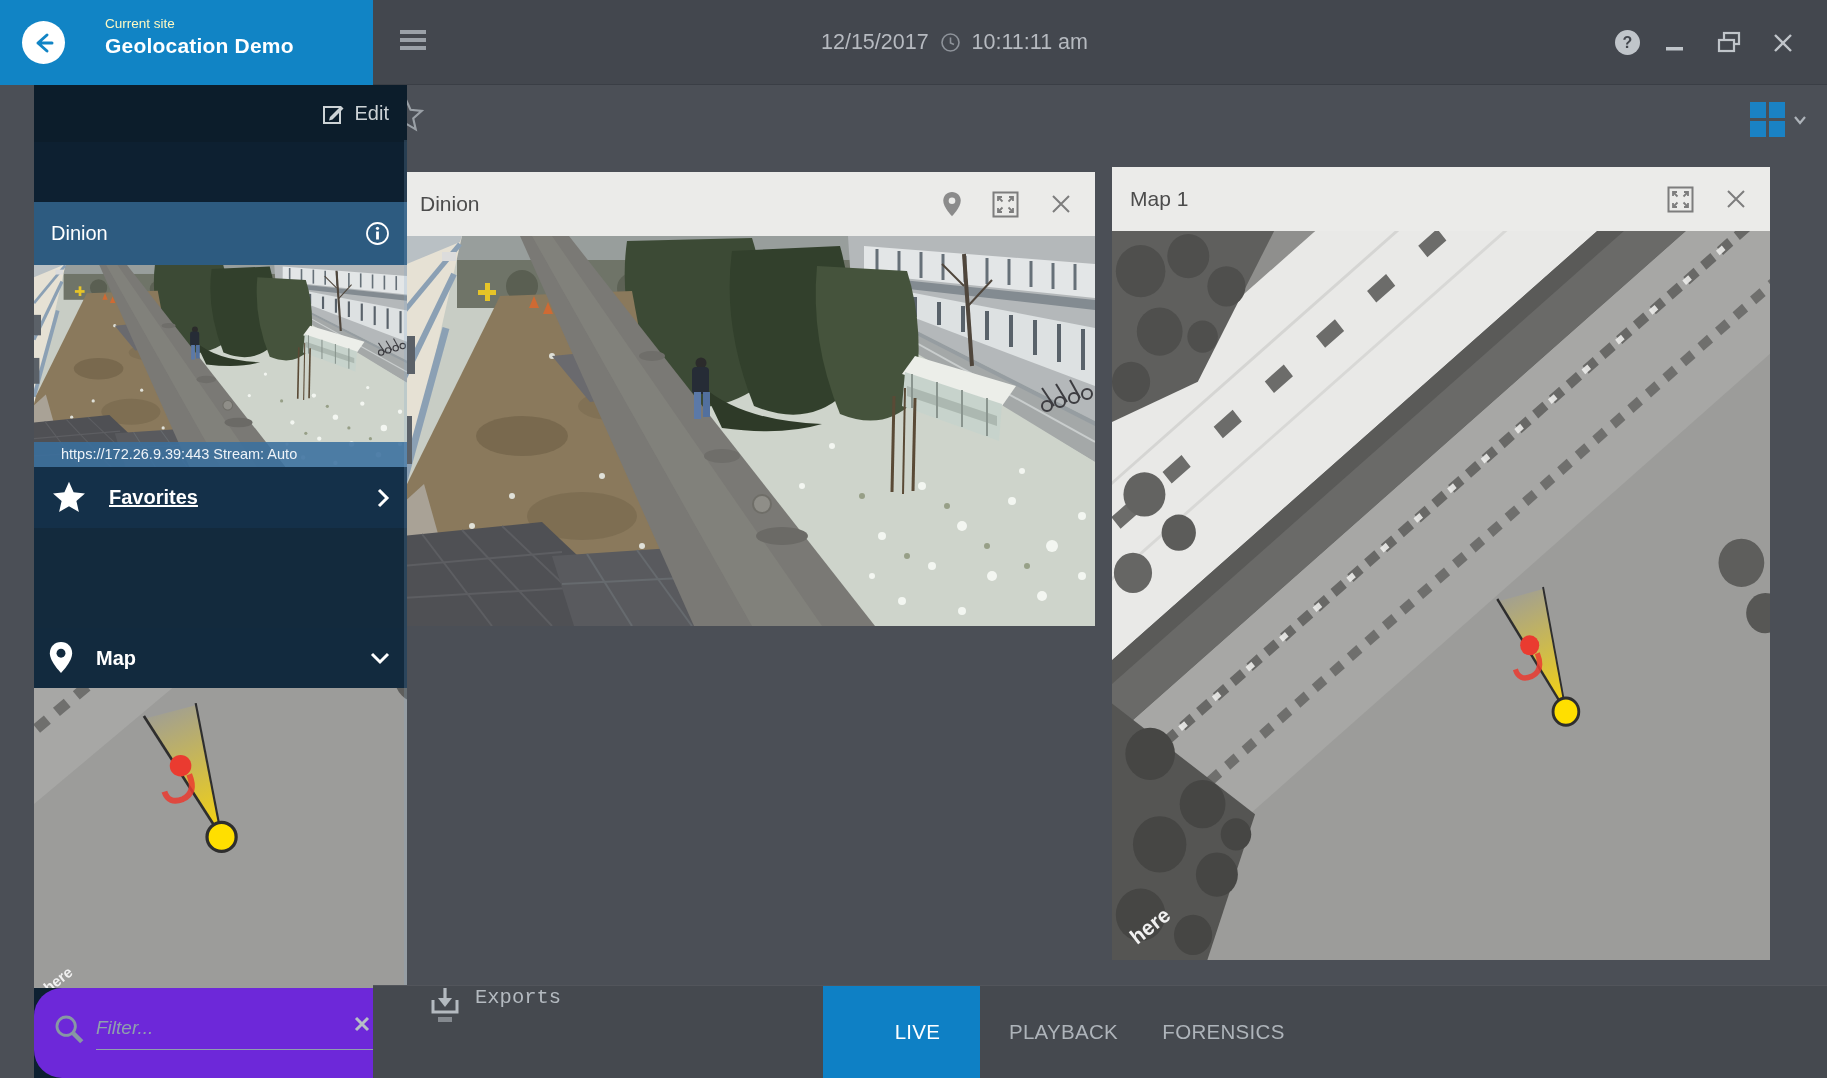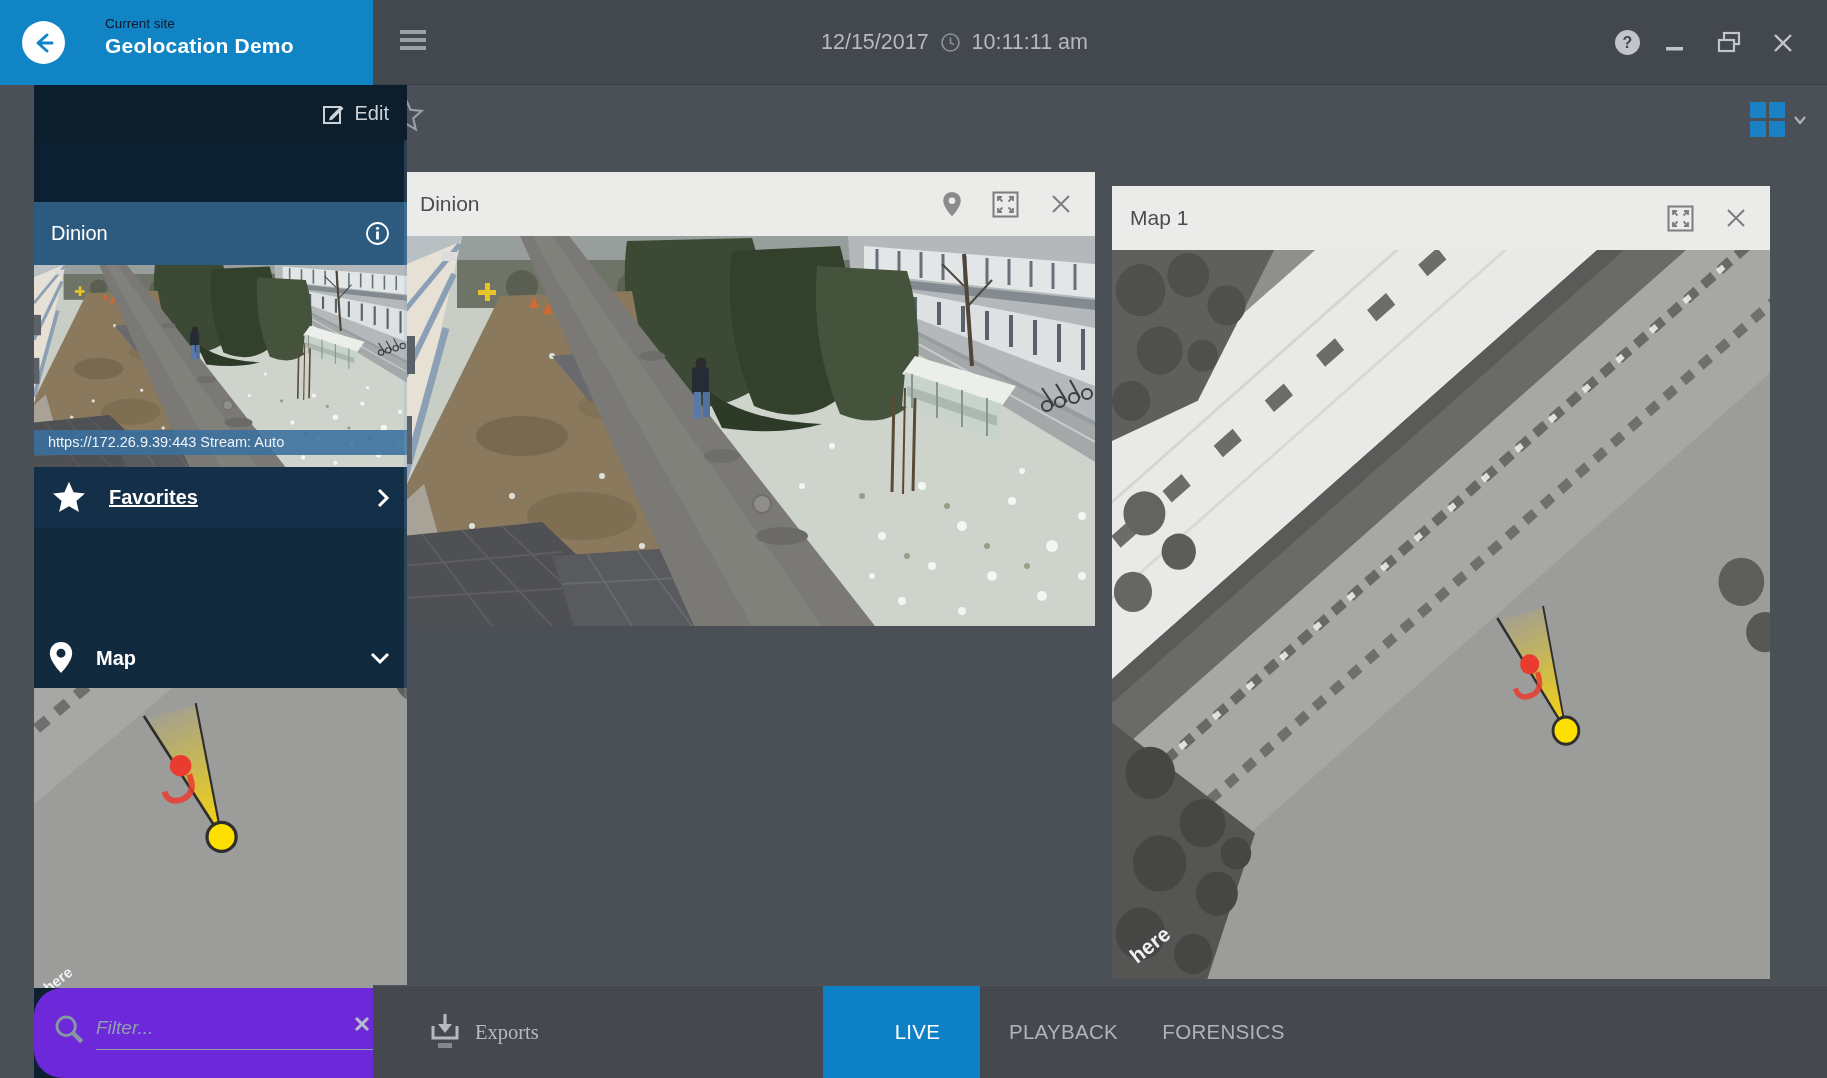--- a/index.html
+++ b/index.html
@@ -3,21 +3,21 @@
 <meta charset="utf-8">
 <style>
   * { margin:0; padding:0; box-sizing:border-box; }
   html,body { width:1827px; height:1078px; overflow:hidden; }
   body { font-family:"Liberation Sans", sans-serif; background:#4b4f56; position:relative; }
 
   
   .topbar-left { position:absolute; left:0; top:0; width:373px; height:85px; background:#1184c5; z-index:5; }
   .back-button { position:absolute; left:22px; top:21px; width:43px; height:43px; border-radius:50%; background:#fff; border:none; display:flex; align-items:center; justify-content:center; cursor:pointer; }
   .site-block { position:absolute; left:105px; top:16px; color:#fff; }
-  .site-label { font-size:13.5px; color:#0f172a; margin-bottom:3px; }
+  .site-label { font-size:13.5px; color:#fef9c3; margin-bottom:3px; }
   .site-name { font-size:21px; font-weight:bold; letter-spacing:.2px; }
   .topbar-main { position:absolute; left:373px; top:0; right:0; height:85px; background:#43474e; border-bottom:1px solid #3a3e45; z-index:5;padding-left:20px; }
   .hamburger { position:absolute; left:27px; top:30px; width:28px; height:24px; background:none; border:none; cursor:pointer; }
   .hamburger span { display:block; width:26px; height:3.5px; background:#9ba1a8; margin-bottom:4.5px; }
   .datetime { position:absolute; left:448px; top:0; height:85px; display:flex; align-items:center; gap:11px; color:#b6bac0; font-size:21.5px; }
   .win-icon { position:absolute; top:0; height:85px; display:flex; align-items:center; justify-content:center; background:none; border:none; cursor:pointer; width:40px; }
   .help-btn { left:1234px; } .min-btn { left:1282px; } .restore-btn { left:1336px; } .close-btn { left:1390px; }
 
   
   .sidebar { position:absolute; left:0; top:85px; width:373px; bottom:0; background:#0d2031; z-index:4;margin-left:34px; }
@@ -26,48 +26,48 @@
   .edit-btn { display:flex; align-items:center; gap:9px; background:none; border:none; color:#cdd3d6; font-size:20px; cursor:pointer; font-family:inherit; }
   .side-row { position:absolute; left:0; width:100%; display:flex; align-items:center; padding:0 17px; color:#fff; cursor:pointer; }
   .row-cameras { top:58px; height:57px; background:#17334b; }
   .row-dinion { top:117px; height:63px; background:#2d5b80; font-size:20px; }
   .row-favorites { top:382px; height:61px; background:#143049;text-decoration:underline; }
   .row-map { top:543px; height:60px; background:#122a3e;padding-left:14px; }
   .side-row .row-label { font-size:20px; font-weight:bold; margin-left:22px; }
   .row-dinion .row-label { font-weight:normal; margin-left:0; }
   .side-row .row-end { margin-left:auto; display:flex; align-items:center; }
   .cam-thumb { position:absolute; left:0; top:180px; width:373px; height:202px; overflow:hidden; background:#7c8176; }
-  .stream-overlay { position:absolute; left:0; bottom:12px; width:100%; height:25px; background:rgba(58,111,158,.88); color:#eef3f8; font-size:14.5px; line-height:25px; padding-left:14px; white-space:nowrap; }
+  .stream-overlay { position:absolute; left:0; bottom:0; width:100%; height:25px; background:rgba(58,111,158,.88); color:#eef3f8; font-size:14.5px; line-height:25px; padding-left:27px; white-space:nowrap; }
   .side-gap { position:absolute; left:0; top:443px; width:100%; height:100px; background:#132a3d; }
   .map-thumb { position:absolute; left:0; top:603px; width:373px; height:300px; overflow:hidden; background:#9a9a98; }
   .thumb-here { position:absolute; left:8px; bottom:0px; color:#fff; font-size:15px; font-weight:bold; transform:rotate(-38deg); opacity:.85; }
   .filter-area { position:absolute; left:0; top:903px; width:100%; bottom:0; background:#6d28d9;border-radius:28px; }
   .filter-input { position:absolute; left:62px; top:18px; width:286px; height:44px; background:transparent; border:none; border-bottom:1px solid #8fa0ad; color:#cfd8de; font-size:19px; font-style:italic; font-family:inherit; outline:none; }
   .filter-input::placeholder { color:#8fa0ad; }
   .filter-search { position:absolute; left:18px; top:24px; }
   .filter-clear { position:absolute; left:318px; top:26px; background:none; border:none; cursor:pointer; }
 
   
   .main { position:absolute; left:373px; top:85px; right:0; bottom:0; background:#4b4f56; }
   .fav-star { position:absolute; left:15px; top:13px; background:none; border:none; cursor:pointer; }
   .layout-btn { position:absolute; left:1376px; top:16px; background:none; border:none; cursor:pointer; display:flex; align-items:center; gap:7px; }
 
   .panel { position:absolute; background:#ebebe9; }
   .panel-dinion { left:29px; top:87px; width:693px; height:454px; }
-  .panel-map { left:739px; top:101px; width:658px; height:793px; }
+  .panel-map { left:739px; top:82px; width:658px; height:793px; }
   .panel-header { height:64px; display:flex; align-items:center; padding:0 22px 0 18px; }
   .panel-title { font-size:21px; color:#4c4c4c; }
   .panel-icons { margin-left:auto; display:flex; align-items:center; gap:30px; }
   .panel-icons button { background:none; border:none; cursor:pointer; display:flex; }
   .panel-body { position:absolute; left:0; top:64px; right:0; bottom:0; overflow:hidden; }
   .here-mark { position:absolute; left:16px; bottom:22px; color:#fff; font-size:21px; font-weight:bold; transform:rotate(-38deg); opacity:.92; }
 
   
   .bottombar { position:absolute; left:373px; right:0; bottom:0; height:93px; background:#45494f; border-top:1px solid rgba(255,255,255,.07); z-index:6; }
-  .exports-btn { position:absolute; left:56px; top:0; height:100%; display:flex; align-items:center; gap:14px; background:none; border:none; color:#b4bac0; font-size:20.5px; cursor:pointer; font-family:Liberation Serif, serif; }
+  .exports-btn { position:absolute; left:56px; top:0; height:100%; display:flex; align-items:flex-start; gap:14px; background:none; border:none; color:#b4bac0; font-size:20.5px; cursor:pointer; font-family:Liberation Mono, monospace; }
   .tab { position:absolute; top:0; height:100%; width:157px; display:flex; align-items:center; justify-content:center; font-size:20.5px; color:#aeb4ba; background:none; border:none; cursor:pointer; font-family:inherit; letter-spacing:.3px; }
   .tab-live { left:450px;padding-left:32px; } .tab-playback { left:612px;text-align:right; } .tab-forensics { left:772px; }
   .tab.active { background:#0e80c5; color:#fff; }
 
   svg { display:block; }
   .hidden-defs { position:absolute; width:0; height:0; }
 </style>
 </head>
 <body>
 

